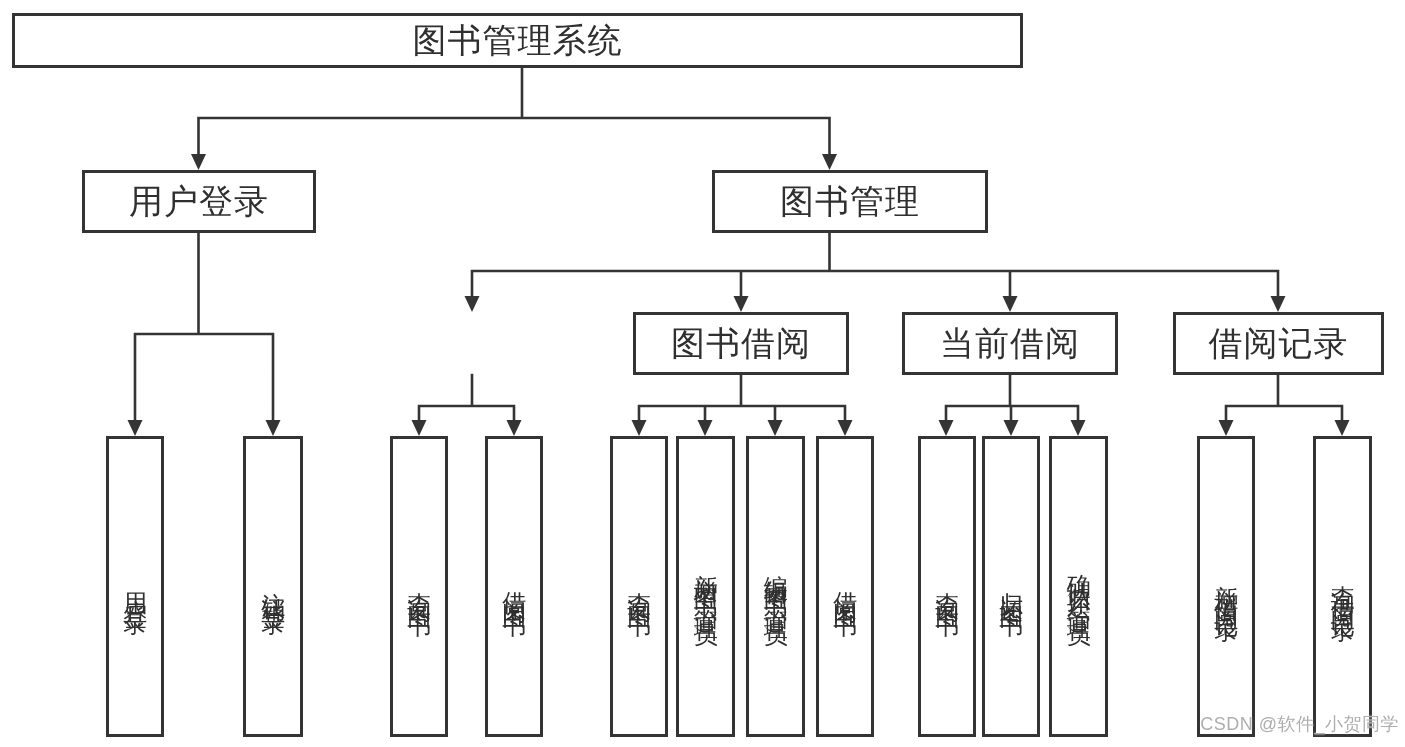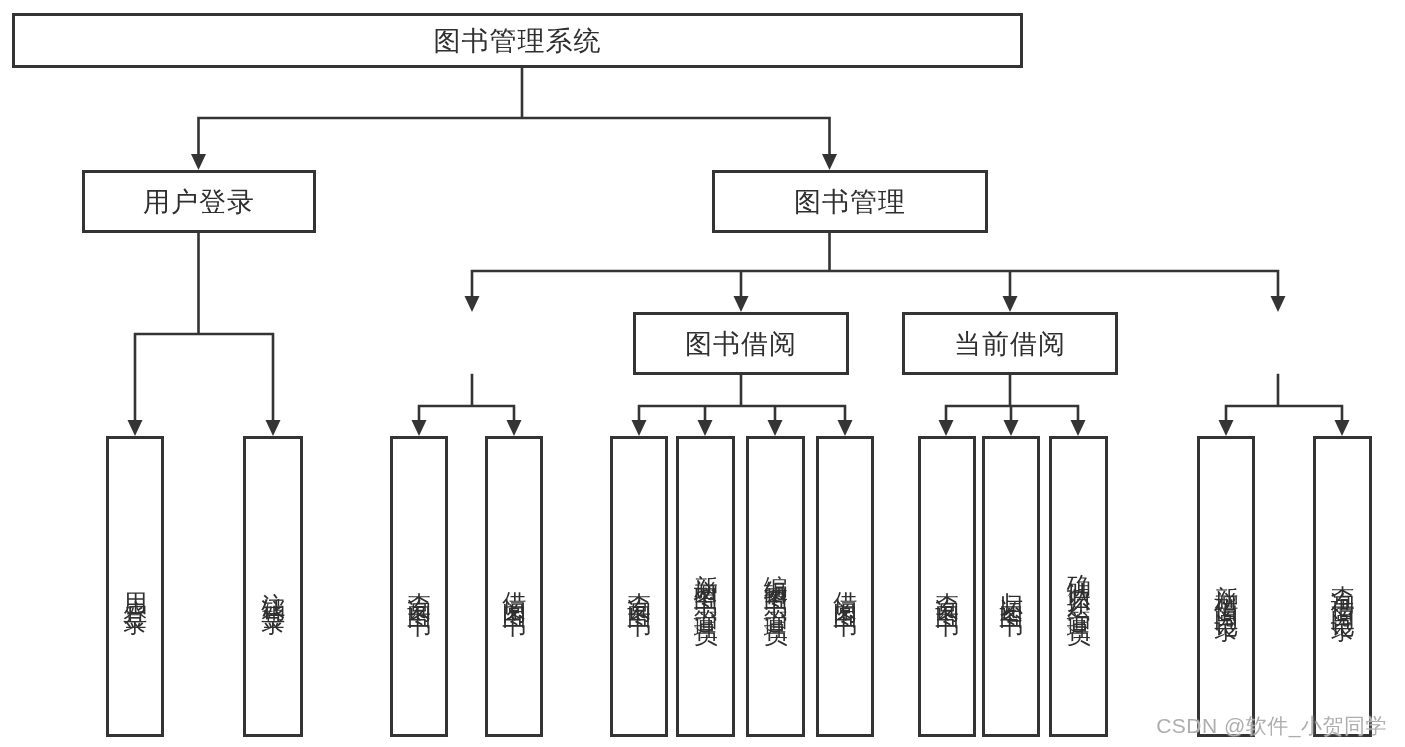--- a/index.html
+++ b/index.html
@@ -42,37 +42,37 @@
     box-sizing: border-box;
     border: 3px solid var(--line);
     background: var(--box_background);
     color: var(--text);
     display: flex;
     align-items: center;
     justify-content: center;
     text-align: center;
   }
   .box.h {
-    font-size: 27px;
+    font-size: 34px;
     letter-spacing: 1px;
     white-space: nowrap;
   }
   .box.vert {
     font-size: 24px;
   }
   .vlbl {
     writing-mode: vertical-rl;
     letter-spacing: 7px;
     line-height: 1.1;
   }
   .watermark {
     position: absolute;
     top: 712px;
-    right: 18px;
-    font-size: 21px;
+    right: 6px;
+    font-size: 18px;
     letter-spacing: 0.5px;
     color: var(--watermark);
     text-shadow: 0 0 2px #ffffff;
     white-space: nowrap;
     z-index: 5;
   }
 </style>
 </head>
 <body>
 
@@ -119,20 +119,23 @@
   <div class="box h" style="left:712px;top:170px;width:276px;height:63px">
     <span>图书管理</span>
   </div>
 
   <div class="box h" style="left:902px;top:312px;width:216px;height:63px">
     <span>当前借阅</span>
   </div>
   <div class="box h" style="left:633px;top:312px;width:216px;height:63px">
     <span>图书借阅</span>
   </div>
+  <div class="box h" style="left:1173px;top:312px;width:211px;height:63px">
+    <span>借阅记录</span>
+  </div>
 
   <div class="box vert" style="left:106px;top:436px;width:58px;height:301px">
     <span class="vlbl">用户登录</span>
   </div>
   <div class="box vert" style="left:243px;top:436px;width:60px;height:301px">
     <span class="vlbl">注销登录</span>
   </div>
 
   <div class="box vert" style="left:390px;top:436px;width:58px;height:301px">
     <span class="vlbl">查询图书</span>

